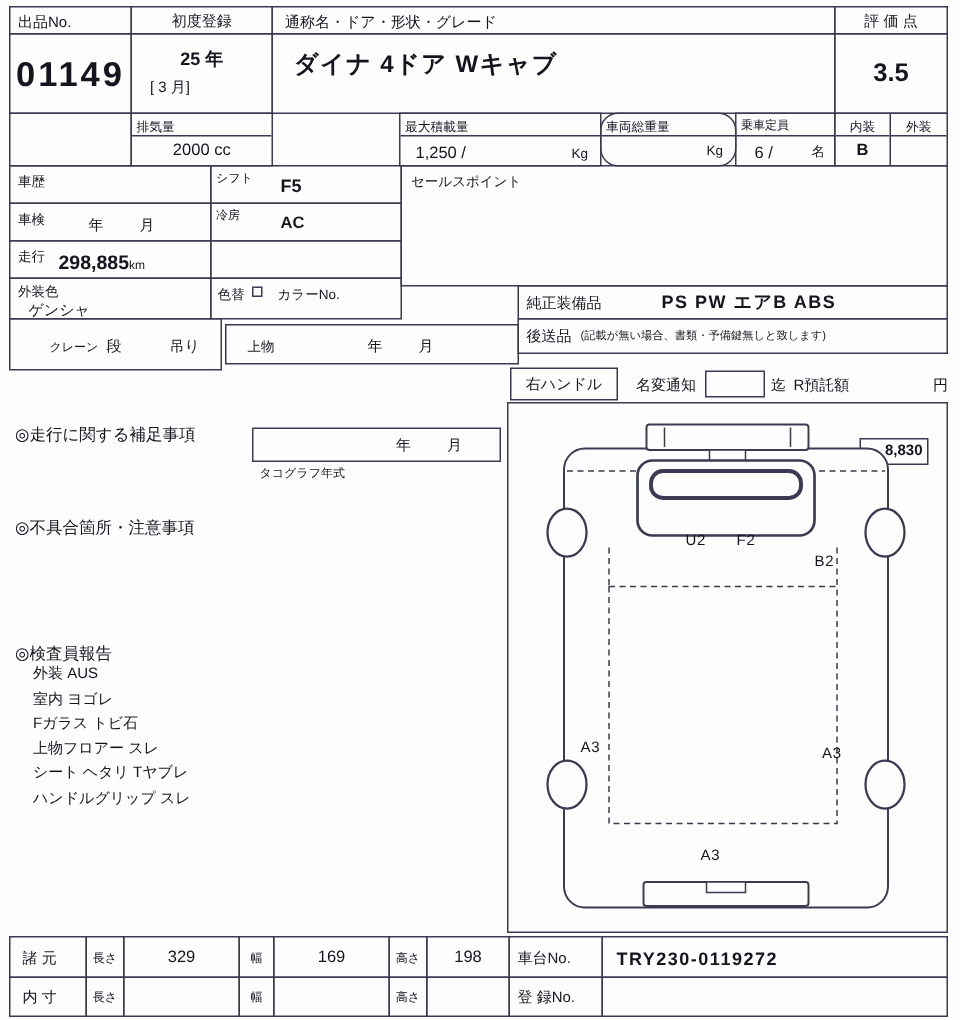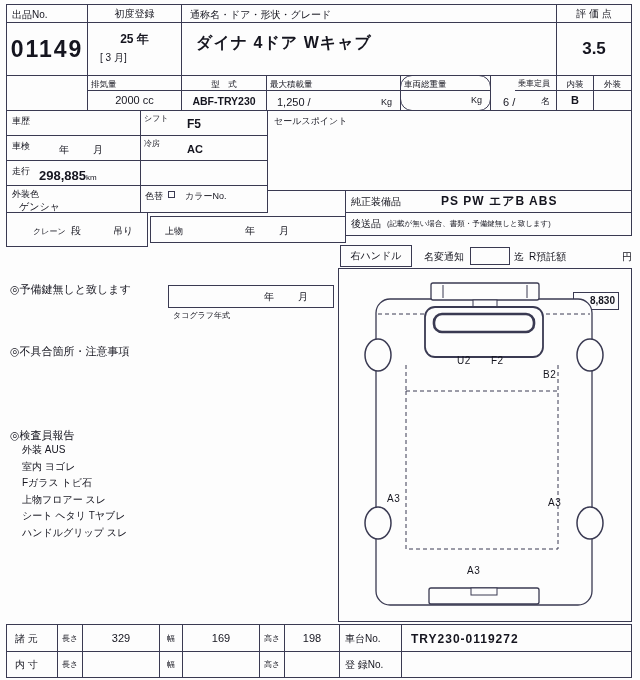--- a/index.html
+++ b/index.html
@@ -38,37 +38,33 @@
   </div>
   <div class="cell" style="left:181px;top:22px;width:376px;height:54px;">
     <span class="abs b" style="left:14px;top:10px;font-size:16px;letter-spacing:1px;">ダイナ 4ドア Wキャブ</span>
   </div>
   <div class="cell ctr b" style="left:556px;top:22px;width:76px;height:54px;font-size:17px;">3.5</div>
 
   <div class="cell" style="left:87px;top:75px;width:95px;height:36px;">
     <div class="hd">排気量</div>
     <div class="vrow" style="text-align:center;padding-top:3px;">2000 cc</div>
   </div>
-  <div class="cell" style="left:181px;top:75px;width:86px;height:36px;">
-    <div class="hd c">型　式</div>
-    <div class="vrow b" style="text-align:center;padding-top:4px;font-size:10.5px;">ABF-TRY230</div>
-  </div>
   <div class="cell" style="left:266px;top:75px;width:135px;height:36px;">
     <div class="hd">最大積載量</div>
     <div class="vrow" style="display:flex;align-items:center;justify-content:space-between;padding:2px 8px 0 10px;">
       <span class="t11">1,250 /</span>
       <span class="t9">Kg</span>
     </div>
   </div>
   <div class="cell" style="left:400px;top:75px;width:91px;height:36px;border-radius:12px;">
     <div class="hd">車両総重量</div>
     <div class="vrow t9" style="text-align:right;padding:4px 8px 0 0;">Kg</div>
   </div>
   <div class="cell" style="left:490px;top:75px;width:67px;height:36px;">
-    <div class="hd" style="font-size:8px;margin-left:24px;">乗車定員</div>
+    <div class="hd" style="font-size:8px;">乗車定員</div>
     <div class="vrow" style="display:flex;align-items:center;justify-content:space-between;padding:2px 6px 0 12px;">
       <span class="t11">6 /</span>
       <span class="t9">名</span>
     </div>
   </div>
   <div class="cell" style="left:556px;top:75px;width:76px;height:36px;display:flex;">
     <div style="width:50%;border-right:1px solid #3a3a52;">
       <div class="hd c">内装</div>
       <div class="vrow b t11" style="text-align:center;padding-top:3px;">B</div>
     </div>
@@ -139,21 +135,21 @@
   </div>
 
   <div class="cell ctr t10" style="left:340px;top:245px;width:72px;height:22px;">右ハンドル</div>
   <span class="abs t10" style="left:424px;top:250px;">名変通知</span>
   <div class="cell" style="left:470px;top:247px;width:40px;height:18px;"></div>
   <span class="abs t10" style="left:514px;top:250px;">迄</span>
   <span class="abs t10" style="left:529px;top:250px;">R預託額</span>
   <div class="cell b t10" style="left:573px;top:247px;width:46px;height:18px;text-align:right;padding:2px 3px 0 0;margin-top:45px;">8,830</div>
   <span class="abs t10" style="left:622px;top:250px;">円</span>
 
-  <div class="note-title" style="left:10px;top:282px;">◎予備鍵無しと致します</div>
+  <div class="note-title" style="left:10px;top:282px;">◎走行に関する補足事項</div>
   <div class="cell" style="left:168px;top:285px;width:166px;height:23px;display:flex;align-items:center;">
     <span class="t8" style="padding-left:4px;margin-top:37px;">タコグラフ年式</span>
     <span class="t10" style="margin-left:34px;letter-spacing:7px;">年　月</span>
   </div>
 
   <div class="note-title" style="left:10px;top:344px;">◎不具合箇所・注意事項</div>
 
   <div class="note-title" style="left:10px;top:428px;">◎検査員報告</div>
   <div class="abs" style="left:22px;top:442px;">
     <div class="insp-item">外装 AUS</div>

